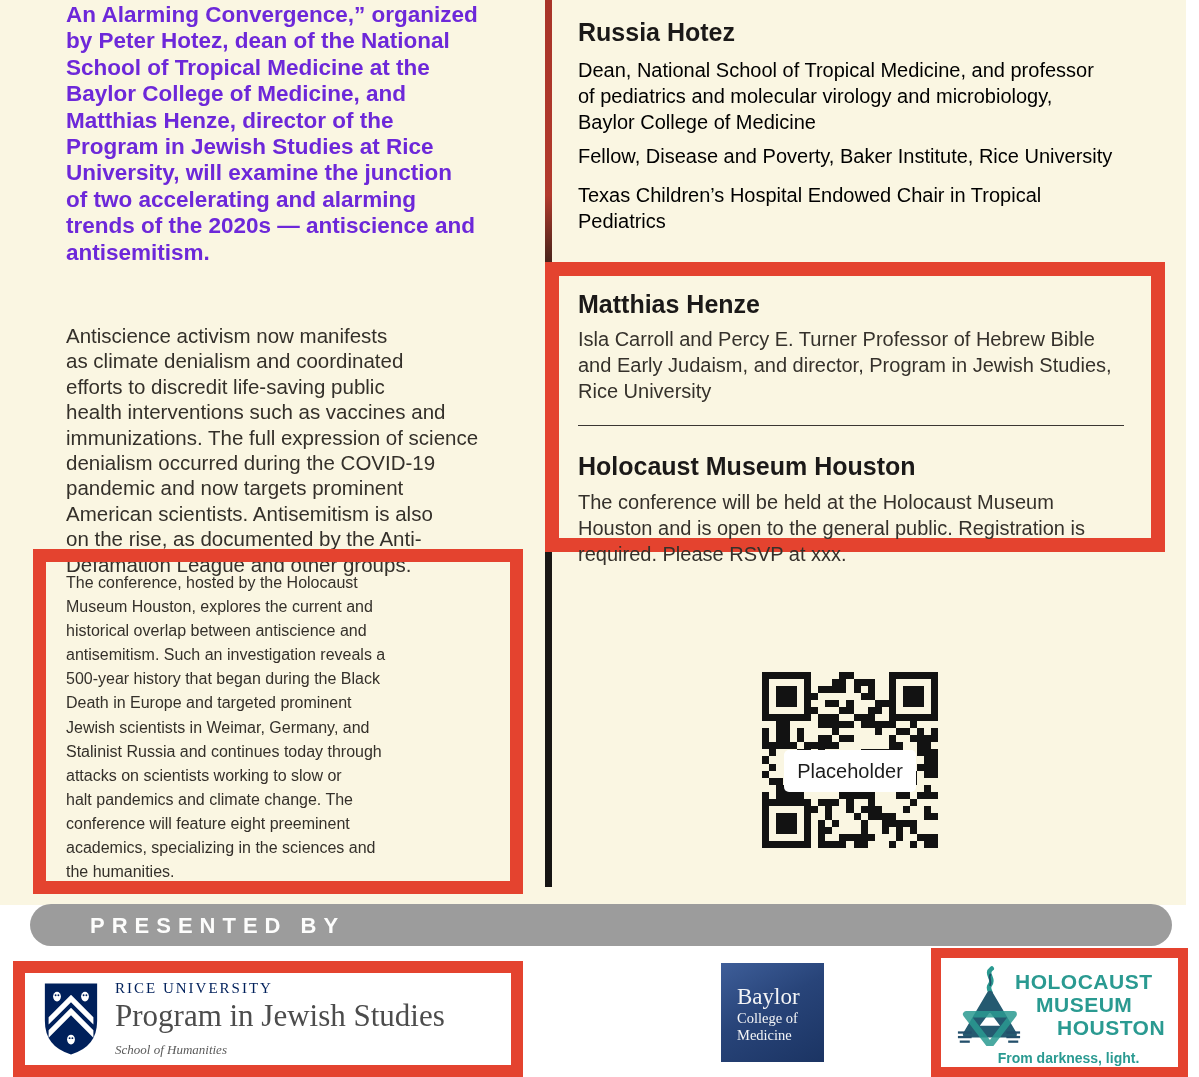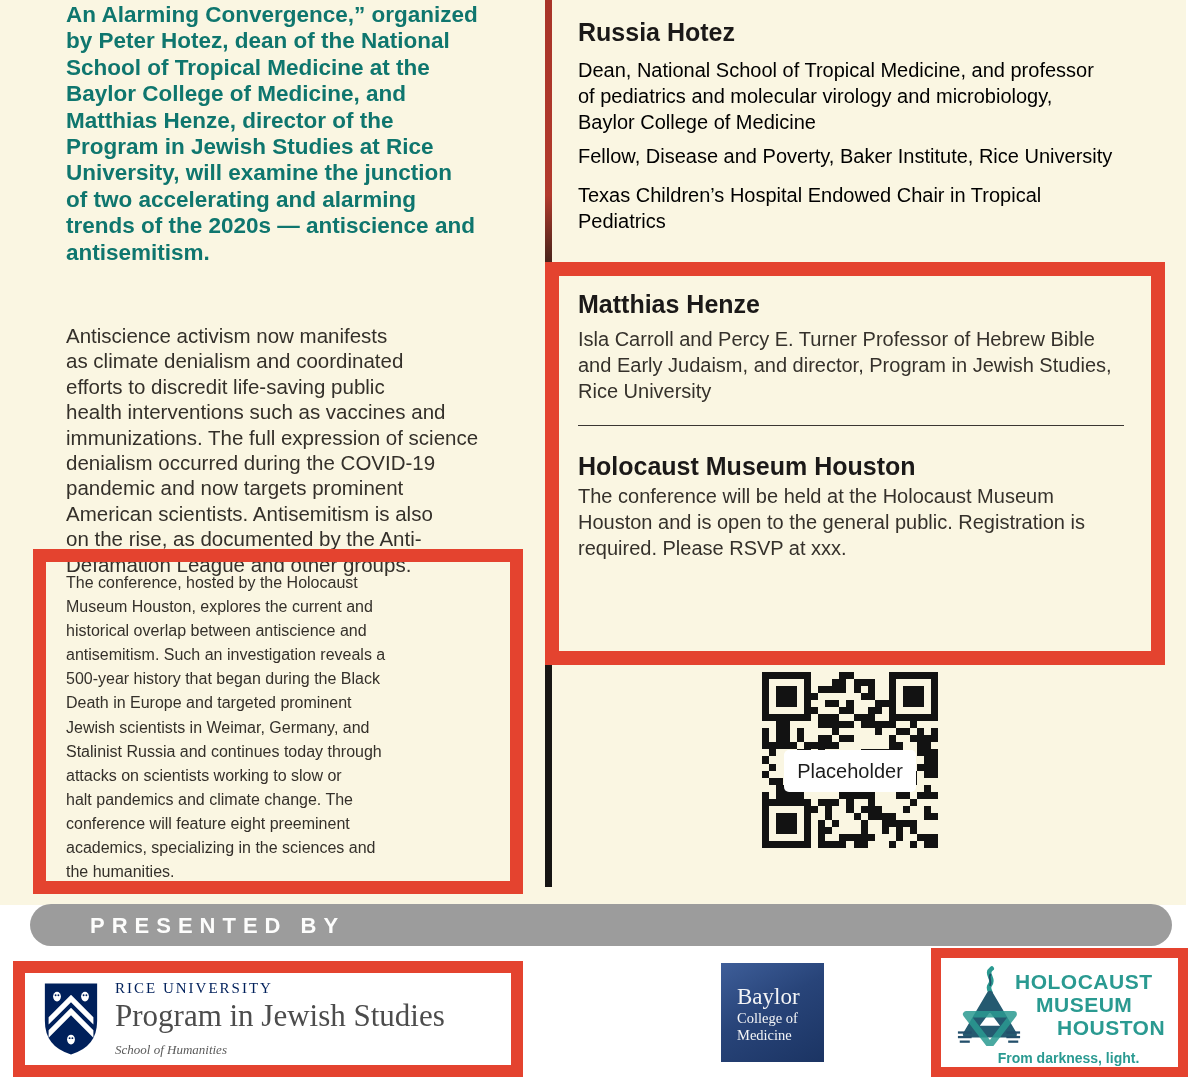--- a/index.html
+++ b/index.html
@@ -14,41 +14,41 @@
   
   .v-divider{
     position:absolute;left:545px;top:0;width:7px;height:887px;
     background:linear-gradient(180deg,#a83428 0%,#b23a2c 22%,#5c281e 28%,#1e1a17 33%,#151413 100%);
     z-index:1;
   }
 
   
   .intro-bold{
     position:absolute;left:66px;top:2px;width:465px;
-    font-size:22.5px;line-height:26.4px;font-weight:bold;color:#0f766e;z-index:2;
+    font-size:22.5px;line-height:26.4px;font-weight:bold;color:#6d28d9;z-index:2;
   }
   .left-para{
     position:absolute;left:66px;top:311px;width:478px;
     font-size:20.5px;line-height:25.4px;color:#34302a;z-index:2;margin-top:12px;
   }
   .left-redbox{
     position:absolute;left:33px;top:549px;width:490px;height:345px;
     border:13px solid var(--red);box-sizing:border-box;z-index:3;
   }
   .left-redbox .inner{
     position:absolute;left:20px;top:9px;width:440px;
     font-size:16px;line-height:24.1px;color:#34302a;
   }
 
   
   .r-head{position:absolute;left:578px;font-size:25px;font-weight:bold;color:#1b1918;z-index:2;}
   .r-text{position:absolute;left:578px;width:570px;font-size:20px;line-height:26px;color:#000000;z-index:2;}
 
   .right-redbox{
-    position:absolute;left:545px;top:262px;width:620px;height:403px;
+    position:absolute;left:545px;top:262px;width:620px;height:290px;
     border:14px solid var(--red);box-sizing:border-box;z-index:3;padding-left:45px;
   }
   .right-redbox .rb-head{position:absolute;left:19px;font-size:25px;font-weight:bold;color:#1b1918;}
   .right-redbox .rb-text{position:absolute;left:19px;width:555px;font-size:20px;line-height:26px;color:#35312b;}
   .right-redbox .rb-hr{position:absolute;left:19px;top:149px;width:546px;height:1px;background:#3a3632;}
 
   
   .qr-wrap{position:absolute;left:762px;top:672px;width:176px;height:190px;z-index:2;}
   .qr-label{
     position:absolute;left:24px;top:80px;width:128px;height:38px;background:#ffffff;
@@ -151,21 +151,21 @@
 <div class="r-text pre" style="top:182px;">Texas Children’s Hospital Endowed Chair in Tropical
 Pediatrics</div>
 
 <div class="right-redbox">
   <div class="rb-head" style="top:14px;">Matthias Henze</div>
   <div class="rb-text pre" style="top:50px;">Isla Carroll and Percy E. Turner Professor of Hebrew Bible
 and Early Judaism, and director, Program in Jewish Studies,
 Rice University</div>
   <div class="rb-hr"></div>
   <div class="rb-head" style="top:176px;">Holocaust Museum Houston</div>
-  <div class="rb-text pre" style="top:207px;">The conference will be held at the Holocaust Museum
+  <div class="rb-text pre" style="top:213px;">The conference will be held at the Holocaust Museum
 Houston and is open to the general public. Registration is
 required. Please RSVP at xxx.</div>
 </div>
 
 <div class="qr-wrap">
   <svg id="qr-svg" width="176" height="176" viewBox="0 0 25 25" shape-rendering="crispEdges">
       <rect x="11" y="0" width="1" height="1" fill="#121212"></rect>
       <rect x="12" y="0" width="1" height="1" fill="#121212"></rect>
       <rect x="10" y="1" width="1" height="1" fill="#121212"></rect>
       <rect x="11" y="1" width="1" height="1" fill="#121212"></rect>

